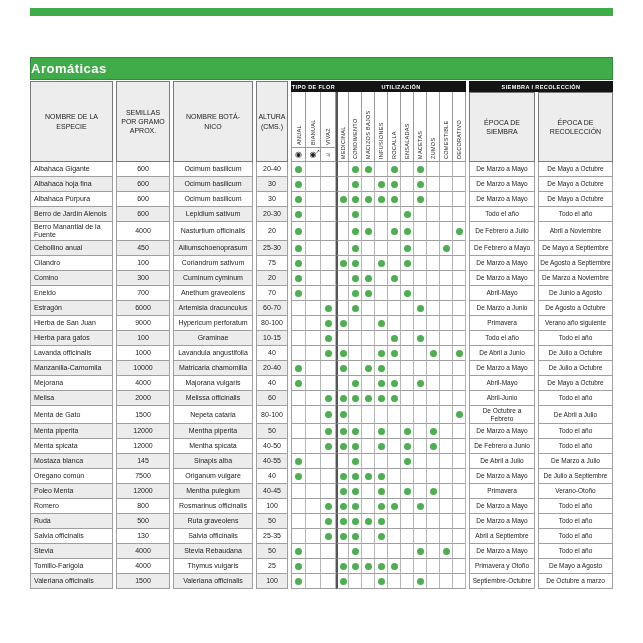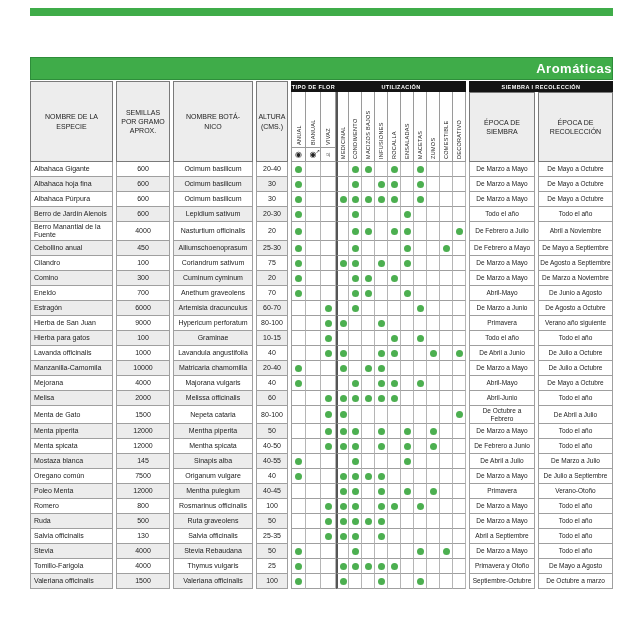--- a/index.html
+++ b/index.html
@@ -1,20 +1,20 @@
 <!DOCTYPE html>
 <html><head>
 <meta charset="utf-8">
 <style>
   html,body{margin:0;padding:0;background:#ffffff;}
   body{width:643px;height:643px;font-family:"Liberation Sans",sans-serif;position:relative;color:#222;}
   .canvas{position:absolute;inset:0;}
   .topstrip{position:absolute;left:30px;top:8px;width:583px;height:8px;background:#3FAC49;}
   .tablewrap{position:absolute;left:30px;top:57px;width:583px;}
-  .titlebar{height:23px;background:#3FAC49;border:1px solid #2e8d3a;box-sizing:border-box;display:flex;align-items:center;justify-content:flex-end;color:#fff;font-size:13px;font-weight:bold;letter-spacing:.5px;}
+  .titlebar{height:23px;background:#3FAC49;border:1px solid #2e8d3a;box-sizing:border-box;display:flex;align-items:center;justify-content:flex-start;color:#fff;font-size:13px;font-weight:bold;letter-spacing:.5px;}
   .header{display:flex;margin-top:1px;}
   .bigcell{background:#ededed;border:1px solid #7a7a7a;box-sizing:border-box;height:81px;display:flex;align-items:center;justify-content:center;text-align:center;font-size:7px;line-height:1.3;color:#222;padding:1px;}
   .narrow{display:inline-block;max-width:58px;}
   .gut{width:3px;flex:none;}
   .block{display:flex;flex-direction:column;box-sizing:border-box;}
   .groupbar{height:11px;background:#141414;color:#fff;font-size:5.5px;font-weight:bold;letter-spacing:.4px;display:flex;align-items:center;justify-content:center;box-sizing:border-box;}
   .cols{display:flex;flex:1;}
   .vcol{box-sizing:border-box;border:1px solid #9a9a9a;border-top:none;display:flex;flex-direction:column;align-items:center;background:#fff;}
   .vcol + .vcol{border-left:none;}
   .vlabel{writing-mode:vertical-rl;transform:rotate(180deg);font-size:5.5px;letter-spacing:.3px;color:#222;margin-top:auto;padding-top:2px;white-space:nowrap;}

